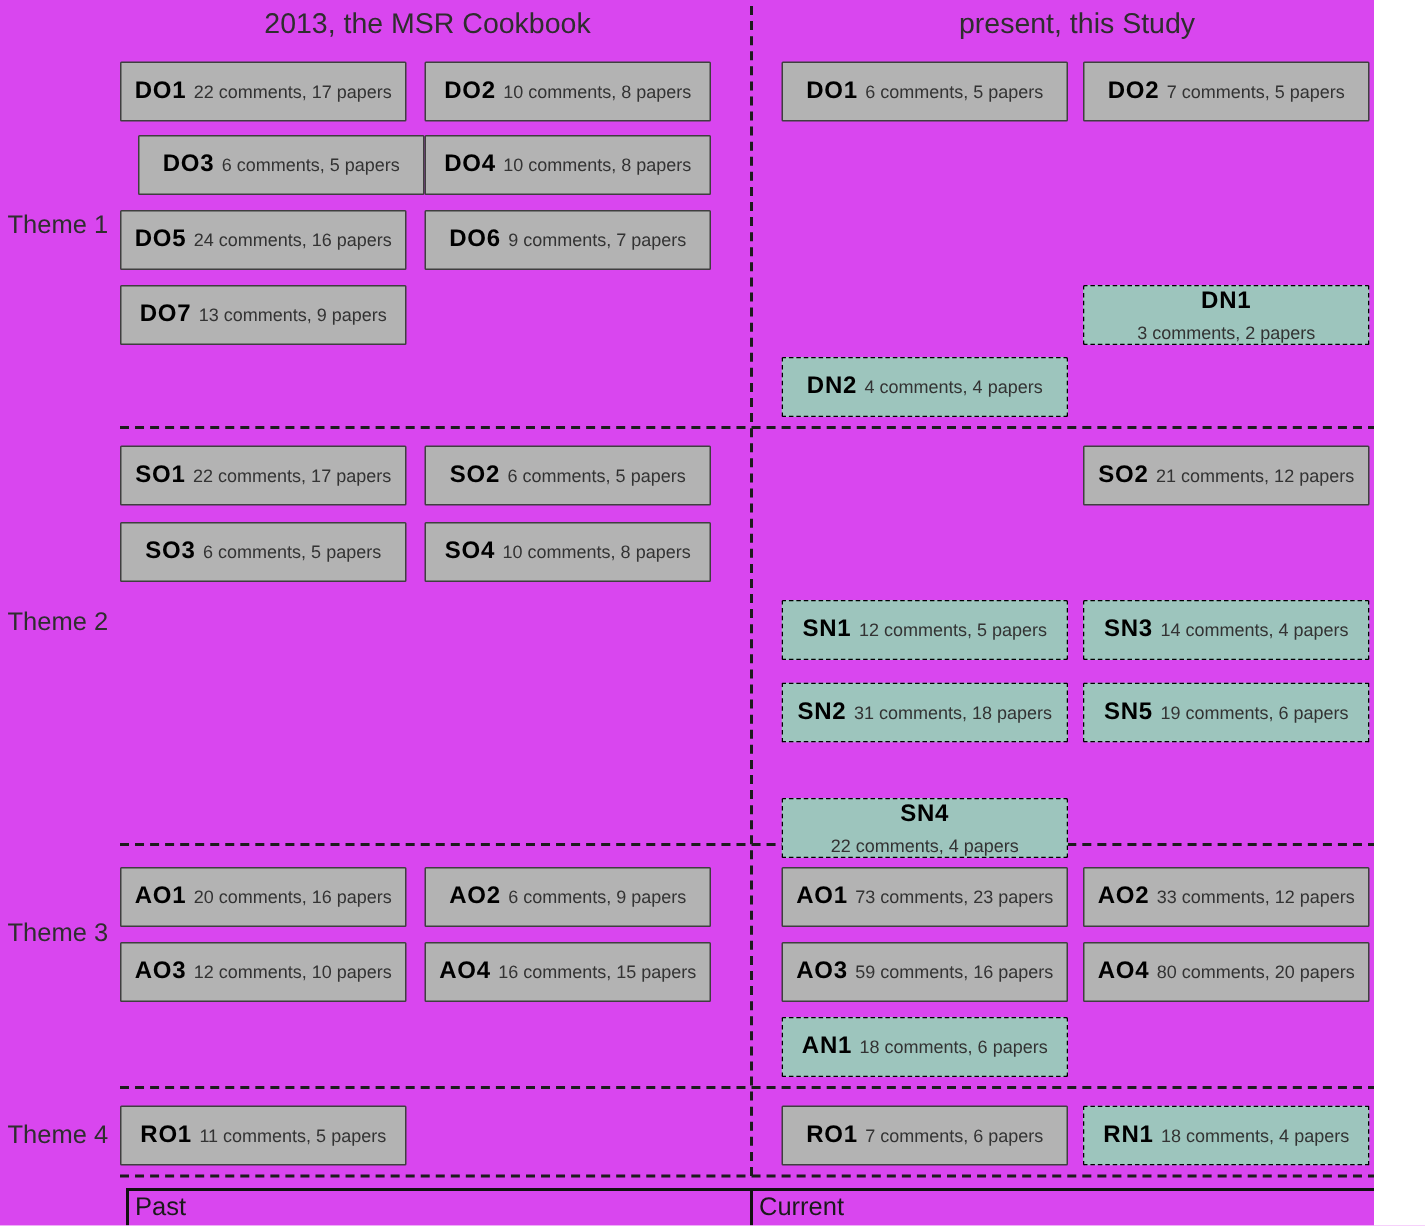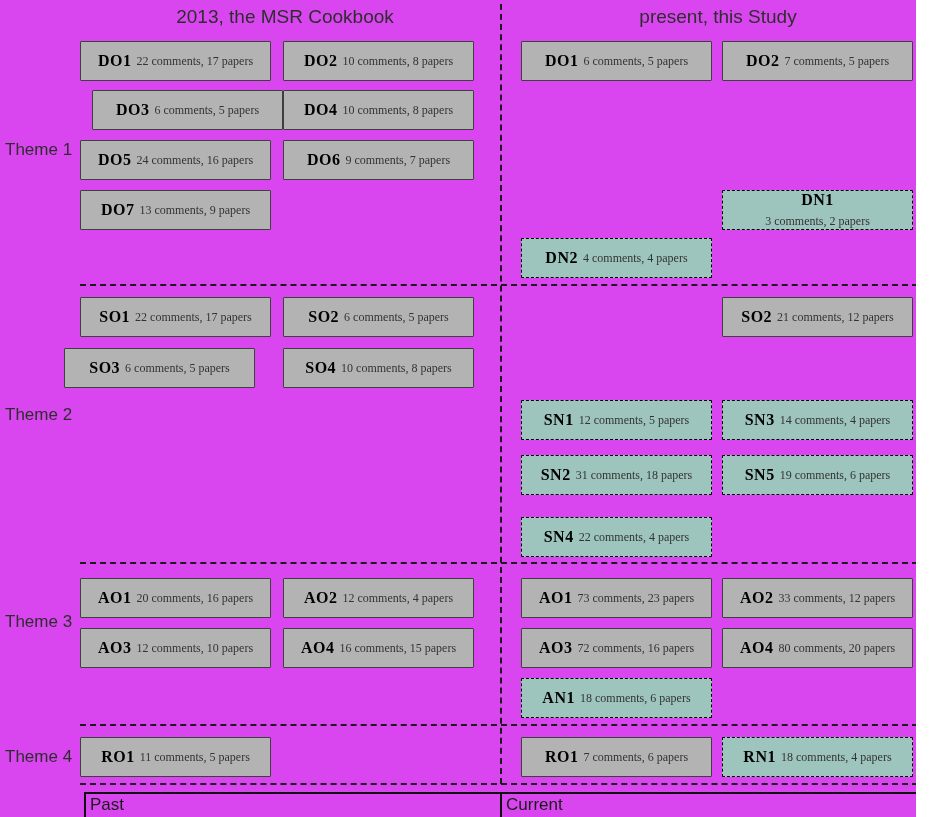--- a/index.html
+++ b/index.html
@@ -23,21 +23,21 @@
   .sep.s2{top:562px}
   .sep.s3{top:724px}
   .sep.s4{top:783px}
   .vdivider{
     position:absolute;left:500px;top:4px;height:780px;width:0;
     border-left:2px dashed #1c1c1c;
   }
   .box{
     position:absolute;width:191px;height:40px;box-sizing:border-box;
     border-radius:1px;display:flex;align-items:center;justify-content:center;
-    gap:5px;white-space:nowrap;font-family:Liberation Serif, serif;
+    gap:5px;white-space:nowrap;
   }
   .box.old{background:var(--old-fill,#b3b3b3);border:1.6px solid var(--old-border,#3f3f3f);}
   .box.new{background:var(--new-fill,#9dc5bd);border:1.6px dashed var(--new-border,#000000);}
   .box .code{font-size:16px;font-weight:900;letter-spacing:.5px;color:#000;}
   .box .detail{font-size:12px;color:#333;}
   .axis-line{position:absolute;left:84px;top:792px;width:856px;height:2px;background:#111;}
   .axis-arrow{
     position:absolute;left:938px;top:787px;width:0;height:0;
     border-left:11px solid #111;border-top:6px solid transparent;border-bottom:6px solid transparent;
   }
@@ -100,35 +100,35 @@
         <span class="detail">13 comments, 9 papers</span>
       </div>
       <div class="box old" style="left: 80px; top: 297px;">
         <span class="code">SO1</span>
         <span class="detail">22 comments, 17 papers</span>
       </div>
       <div class="box old" style="left: 283px; top: 297px;">
         <span class="code">SO2</span>
         <span class="detail">6 comments, 5 papers</span>
       </div>
-      <div class="box old" style="left: 64px; top: 348px;">
+      <div class="box old" style="left: 80px; top: 348px;">
         <span class="code">SO3</span>
         <span class="detail">6 comments, 5 papers</span>
       </div>
       <div class="box old" style="left: 283px; top: 348px;">
         <span class="code">SO4</span>
         <span class="detail">10 comments, 8 papers</span>
       </div>
       <div class="box old" style="left: 80px; top: 578px;">
         <span class="code">AO1</span>
         <span class="detail">20 comments, 16 papers</span>
       </div>
       <div class="box old" style="left: 283px; top: 578px;">
         <span class="code">AO2</span>
-        <span class="detail">12 comments, 4 papers</span>
+        <span class="detail">6 comments, 9 papers</span>
       </div>
       <div class="box old" style="left: 80px; top: 628px;">
         <span class="code">AO3</span>
         <span class="detail">12 comments, 10 papers</span>
       </div>
       <div class="box old" style="left: 283px; top: 628px;">
         <span class="code">AO4</span>
         <span class="detail">16 comments, 15 papers</span>
       </div>
       <div class="box old" style="left: 80px; top: 737px;">
@@ -164,35 +164,35 @@
         <span class="detail">14 comments, 4 papers</span>
       </div>
       <div class="box new" style="left: 521px; top: 455px;">
         <span class="code">SN2</span>
         <span class="detail">31 comments, 18 papers</span>
       </div>
       <div class="box new" style="left: 722px; top: 455px;">
         <span class="code">SN5</span>
         <span class="detail">19 comments, 6 papers</span>
       </div>
-      <div class="box new" style="left: 521px; top: 517px;">
+      <div class="box new" style="left: 521px; top: 532px; flex-direction: column;">
         <span class="code">SN4</span>
         <span class="detail">22 comments, 4 papers</span>
       </div>
       <div class="box old" style="left: 521px; top: 578px;">
         <span class="code">AO1</span>
         <span class="detail">73 comments, 23 papers</span>
       </div>
       <div class="box old" style="left: 722px; top: 578px;">
         <span class="code">AO2</span>
         <span class="detail">33 comments, 12 papers</span>
       </div>
       <div class="box old" style="left: 521px; top: 628px;">
         <span class="code">AO3</span>
-        <span class="detail">72 comments, 16 papers</span>
+        <span class="detail">59 comments, 16 papers</span>
       </div>
       <div class="box old" style="left: 722px; top: 628px;">
         <span class="code">AO4</span>
         <span class="detail">80 comments, 20 papers</span>
       </div>
       <div class="box new" style="left: 521px; top: 678px;">
         <span class="code">AN1</span>
         <span class="detail">18 comments, 6 papers</span>
       </div>
       <div class="box old" style="left: 521px; top: 737px;">

